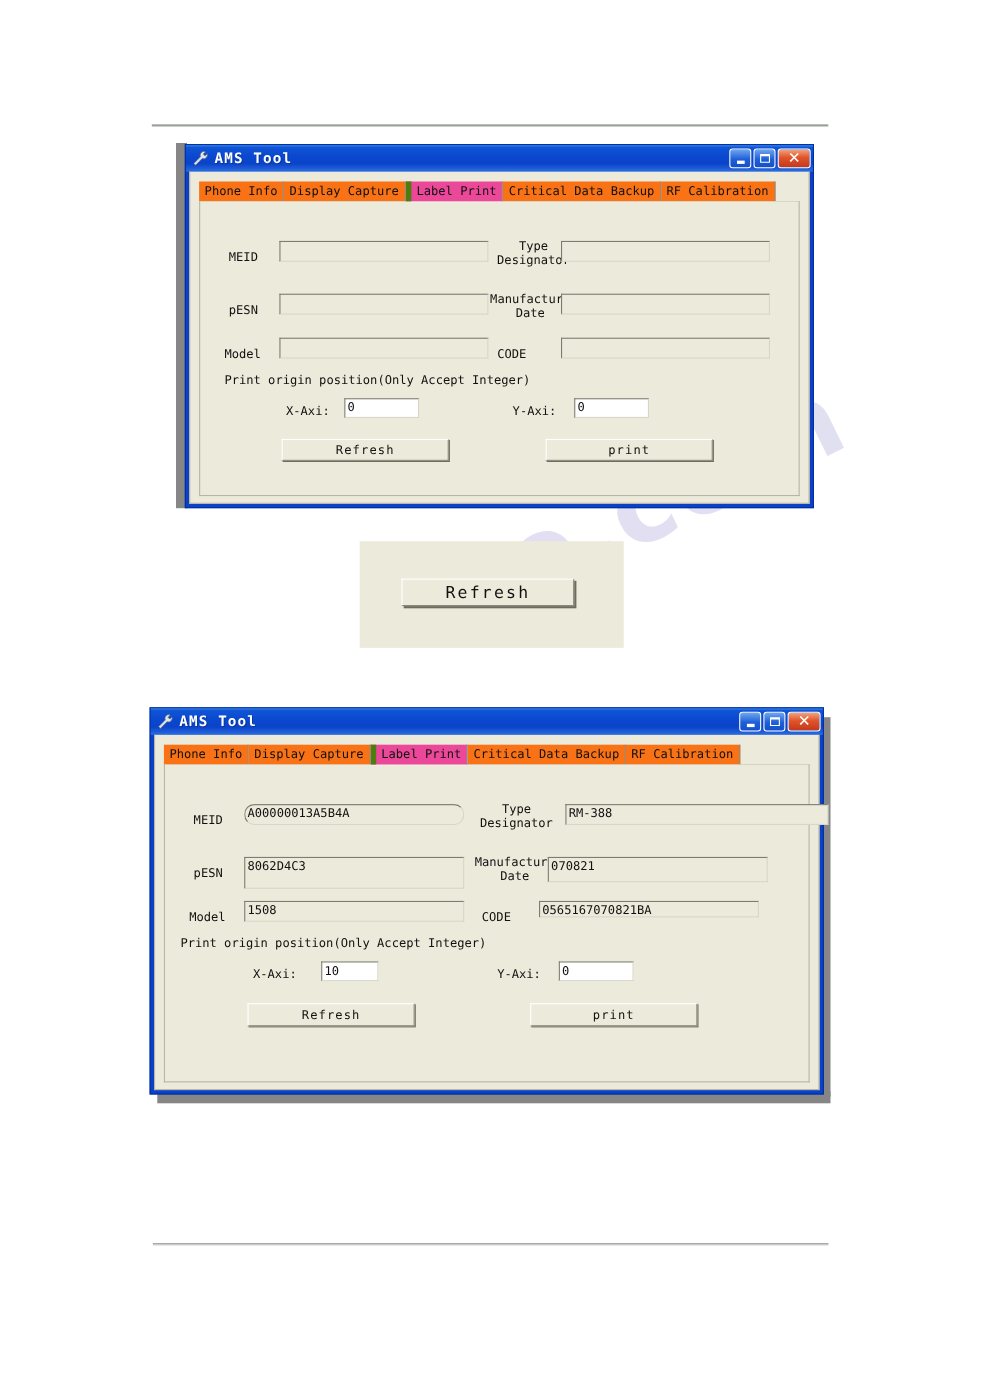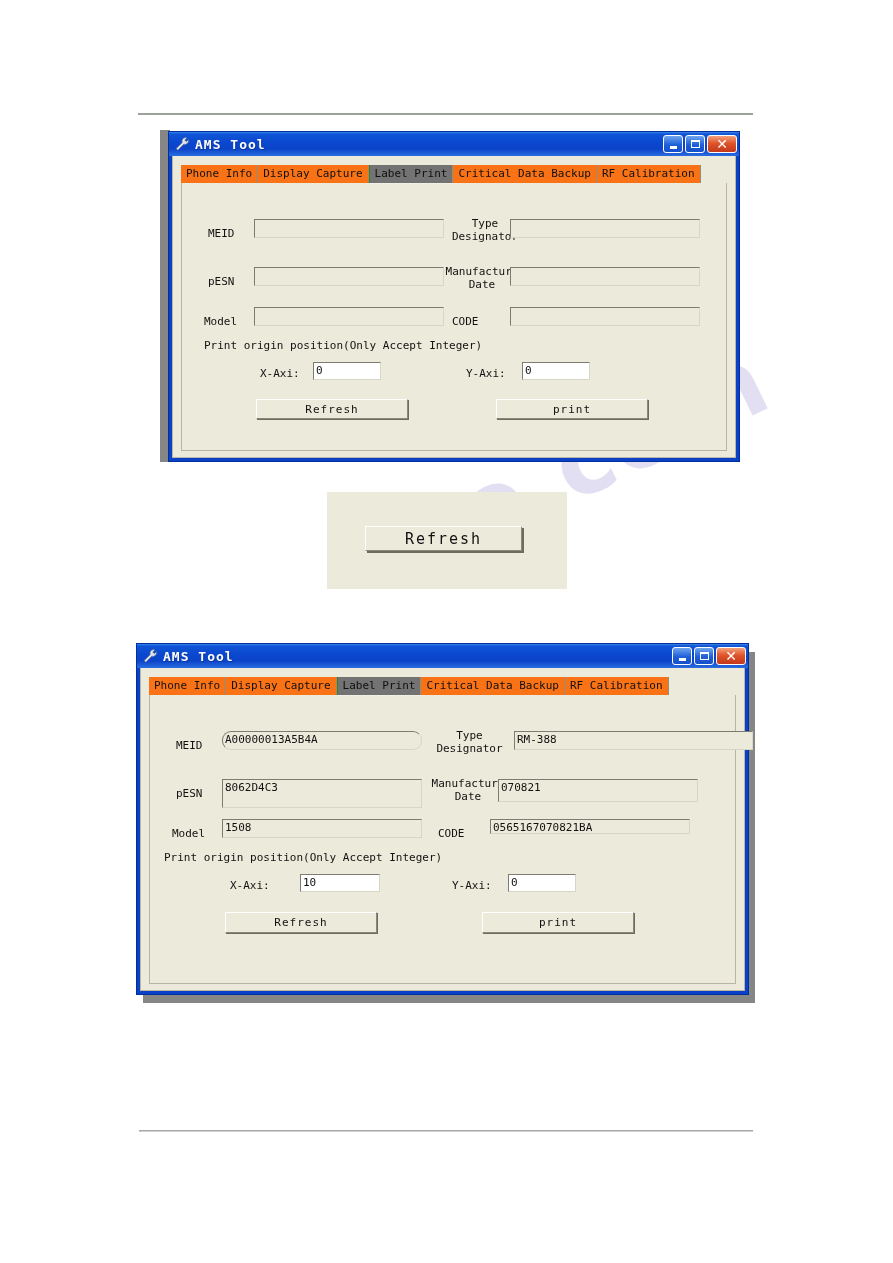--- a/index.html
+++ b/index.html
@@ -185,23 +185,23 @@
     font-family: "DejaVu Sans Mono", monospace;
     font-size: 11px;
     color: #101010;
     padding: 2px 5px 3px 5px;
     background: #f97316;
     border-right: 1px solid #8f8d80;
     white-space: nowrap;
     line-height: 13px;
   }
   .tab.active {
-    background: #737373;
+    background: #ec4899;
     border-right: 1px solid #8f8d80;
-    border-left: 1px solid #4d7c0f;
+    border-left: 5px solid #4d7c0f;
     position: relative;
     z-index: 2;
     box-shadow: 0 1px 0 #f3f1e6;
   }
 
   
   .formarea {
     position: absolute;
     left: 8px;
     right: 8px;
@@ -403,21 +403,21 @@
 Date</div>
         <div class="txtbox" style="left:348px; top:84px; width:200px; height:23px;">070821</div>
 
         <div class="fld-label left" style="left:22px; top:132px;">Model</div>
         <div class="txtbox" style="left:72px; top:124px; width:200px; height:19px;">1508</div>
         <div class="fld-label left" style="left:288px; top:132px;">CODE</div>
         <div class="txtbox" style="left:340px; top:124px; width:200px; height:15px;">0565167070821BA</div>
 
         <div class="hint" style="left:14px; top:156px;">Print origin position(Only Accept Integer)</div>
         <div class="fld-label left" style="left:80px; top:184px;">X-Axi:</div>
-        <div class="txtbox white" style="left:150px; top:179px; width:80px; height:18px;">10</div>
+        <div class="txtbox white" style="left:142px; top:179px; width:52px; height:18px;">10</div>
         <div class="fld-label left" style="left:302px; top:184px;">Y-Axi:</div>
         <div class="txtbox white" style="left:358px; top:179px; width:68px; height:18px;">0</div>
 
         <div class="btn" style="left:75px; top:217px; width:152px; height:21px;">Refresh</div>
         <div class="btn" style="left:332px; top:217px; width:152px; height:21px;">print</div>
 
       </div>
     </div>
   </div>
 

